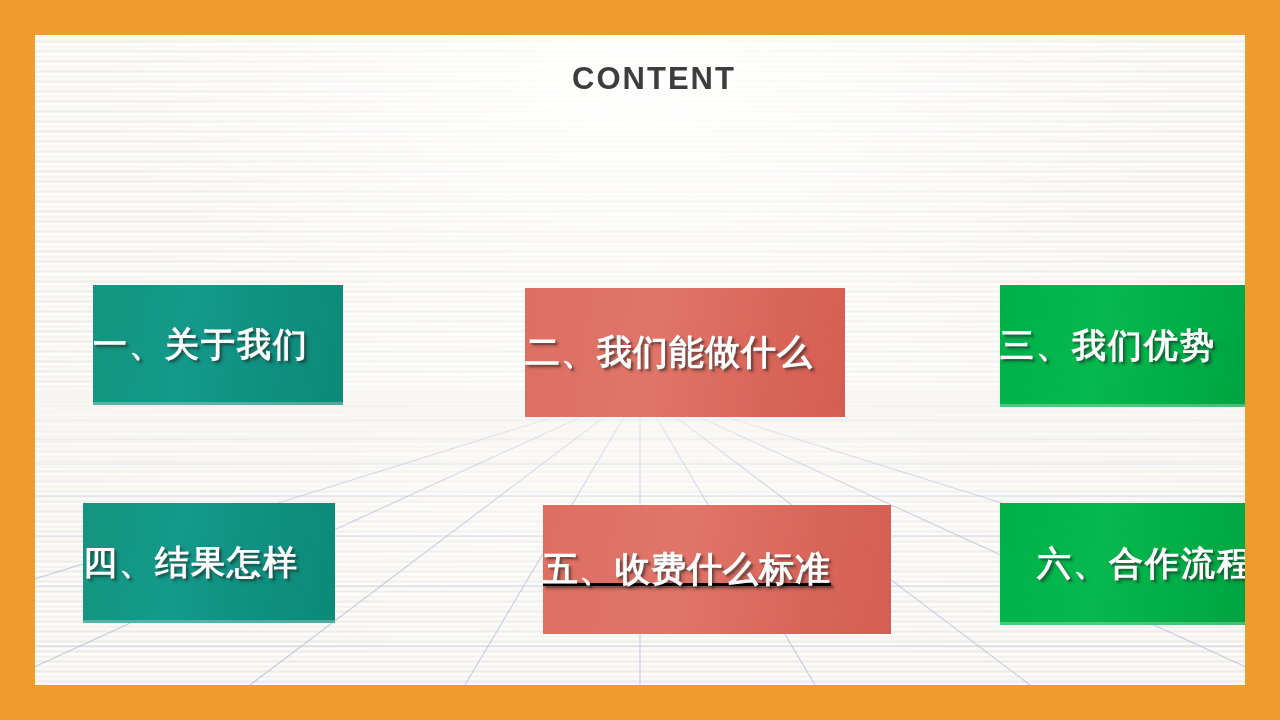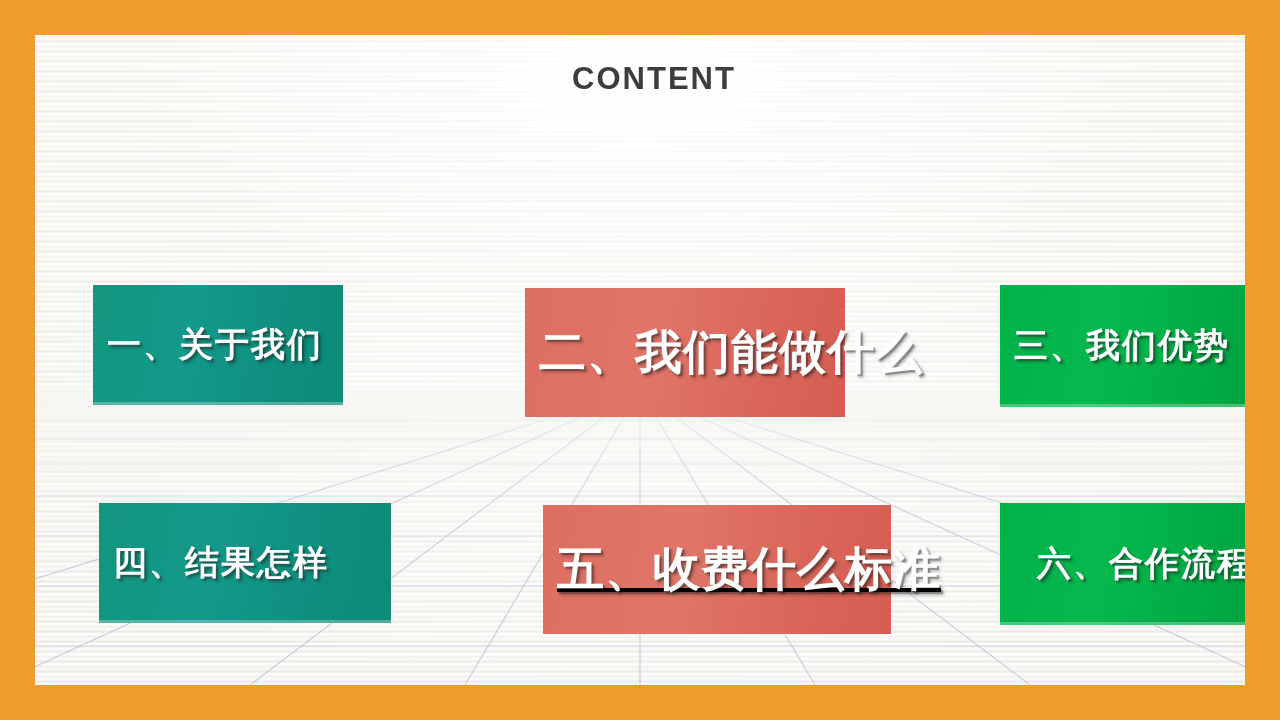--- a/index.html
+++ b/index.html
@@ -94,21 +94,20 @@
     letter-spacing: 2px;
     margin-left: 28px;
   }
 
   
   .tile {
     position: absolute;
     display: flex;
     align-items: center;
     box-sizing: border-box;
-    padding-left: 14px;
   }
   
   .tile::after {
     content: "";
     position: absolute;
     left: 9%;
     right: 2%;
     bottom: -19px;
     height: 26px;
     border-radius: 50%;
@@ -138,26 +137,26 @@
     position: absolute;
     left: 0; right: 0; bottom: 0;
     height: 3px;
     background: rgba(255,255,255,0.28);
   }
 
   
   #tile-1 { left: 58px;  top: 250px; width: 250px; height: 120px; }
   #tile-2 { left: 490px; top: 253px; width: 320px; height: 129px; }
   #tile-3 { left: 965px; top: 250px; width: 253px; height: 122px; }
-  #tile-4 { left: 64px;  top: 468px; width: 292px; height: 120px; align-items: center; }
+  #tile-4 { left: 48px;  top: 468px; width: 252px; height: 120px; align-items: center; }
   #tile-5 { left: 508px; top: 470px; width: 348px; height: 129px; text-decoration: underline; }
   #tile-6 { left: 965px; top: 468px; width: 253px; height: 122px; justify-content: flex-end; }
 
   #tile-1 .tile-label, #tile-4 .tile-label { font-size: 34px; letter-spacing: 2px; }
-  #tile-2 .tile-label, #tile-5 .tile-label { font-size: 47px; letter-spacing: 1px; }
+  #tile-2 .tile-label, #tile-5 .tile-label { font-size: 35px; letter-spacing: 1px; }
   #tile-3 .tile-label, #tile-6 .tile-label { font-size: 34px; letter-spacing: 2px; }
 </style>
 </head>
 <body>
 
 <div id="slide">
 
   <div id="canvas">
 
     <div id="paper-texture"></div>

